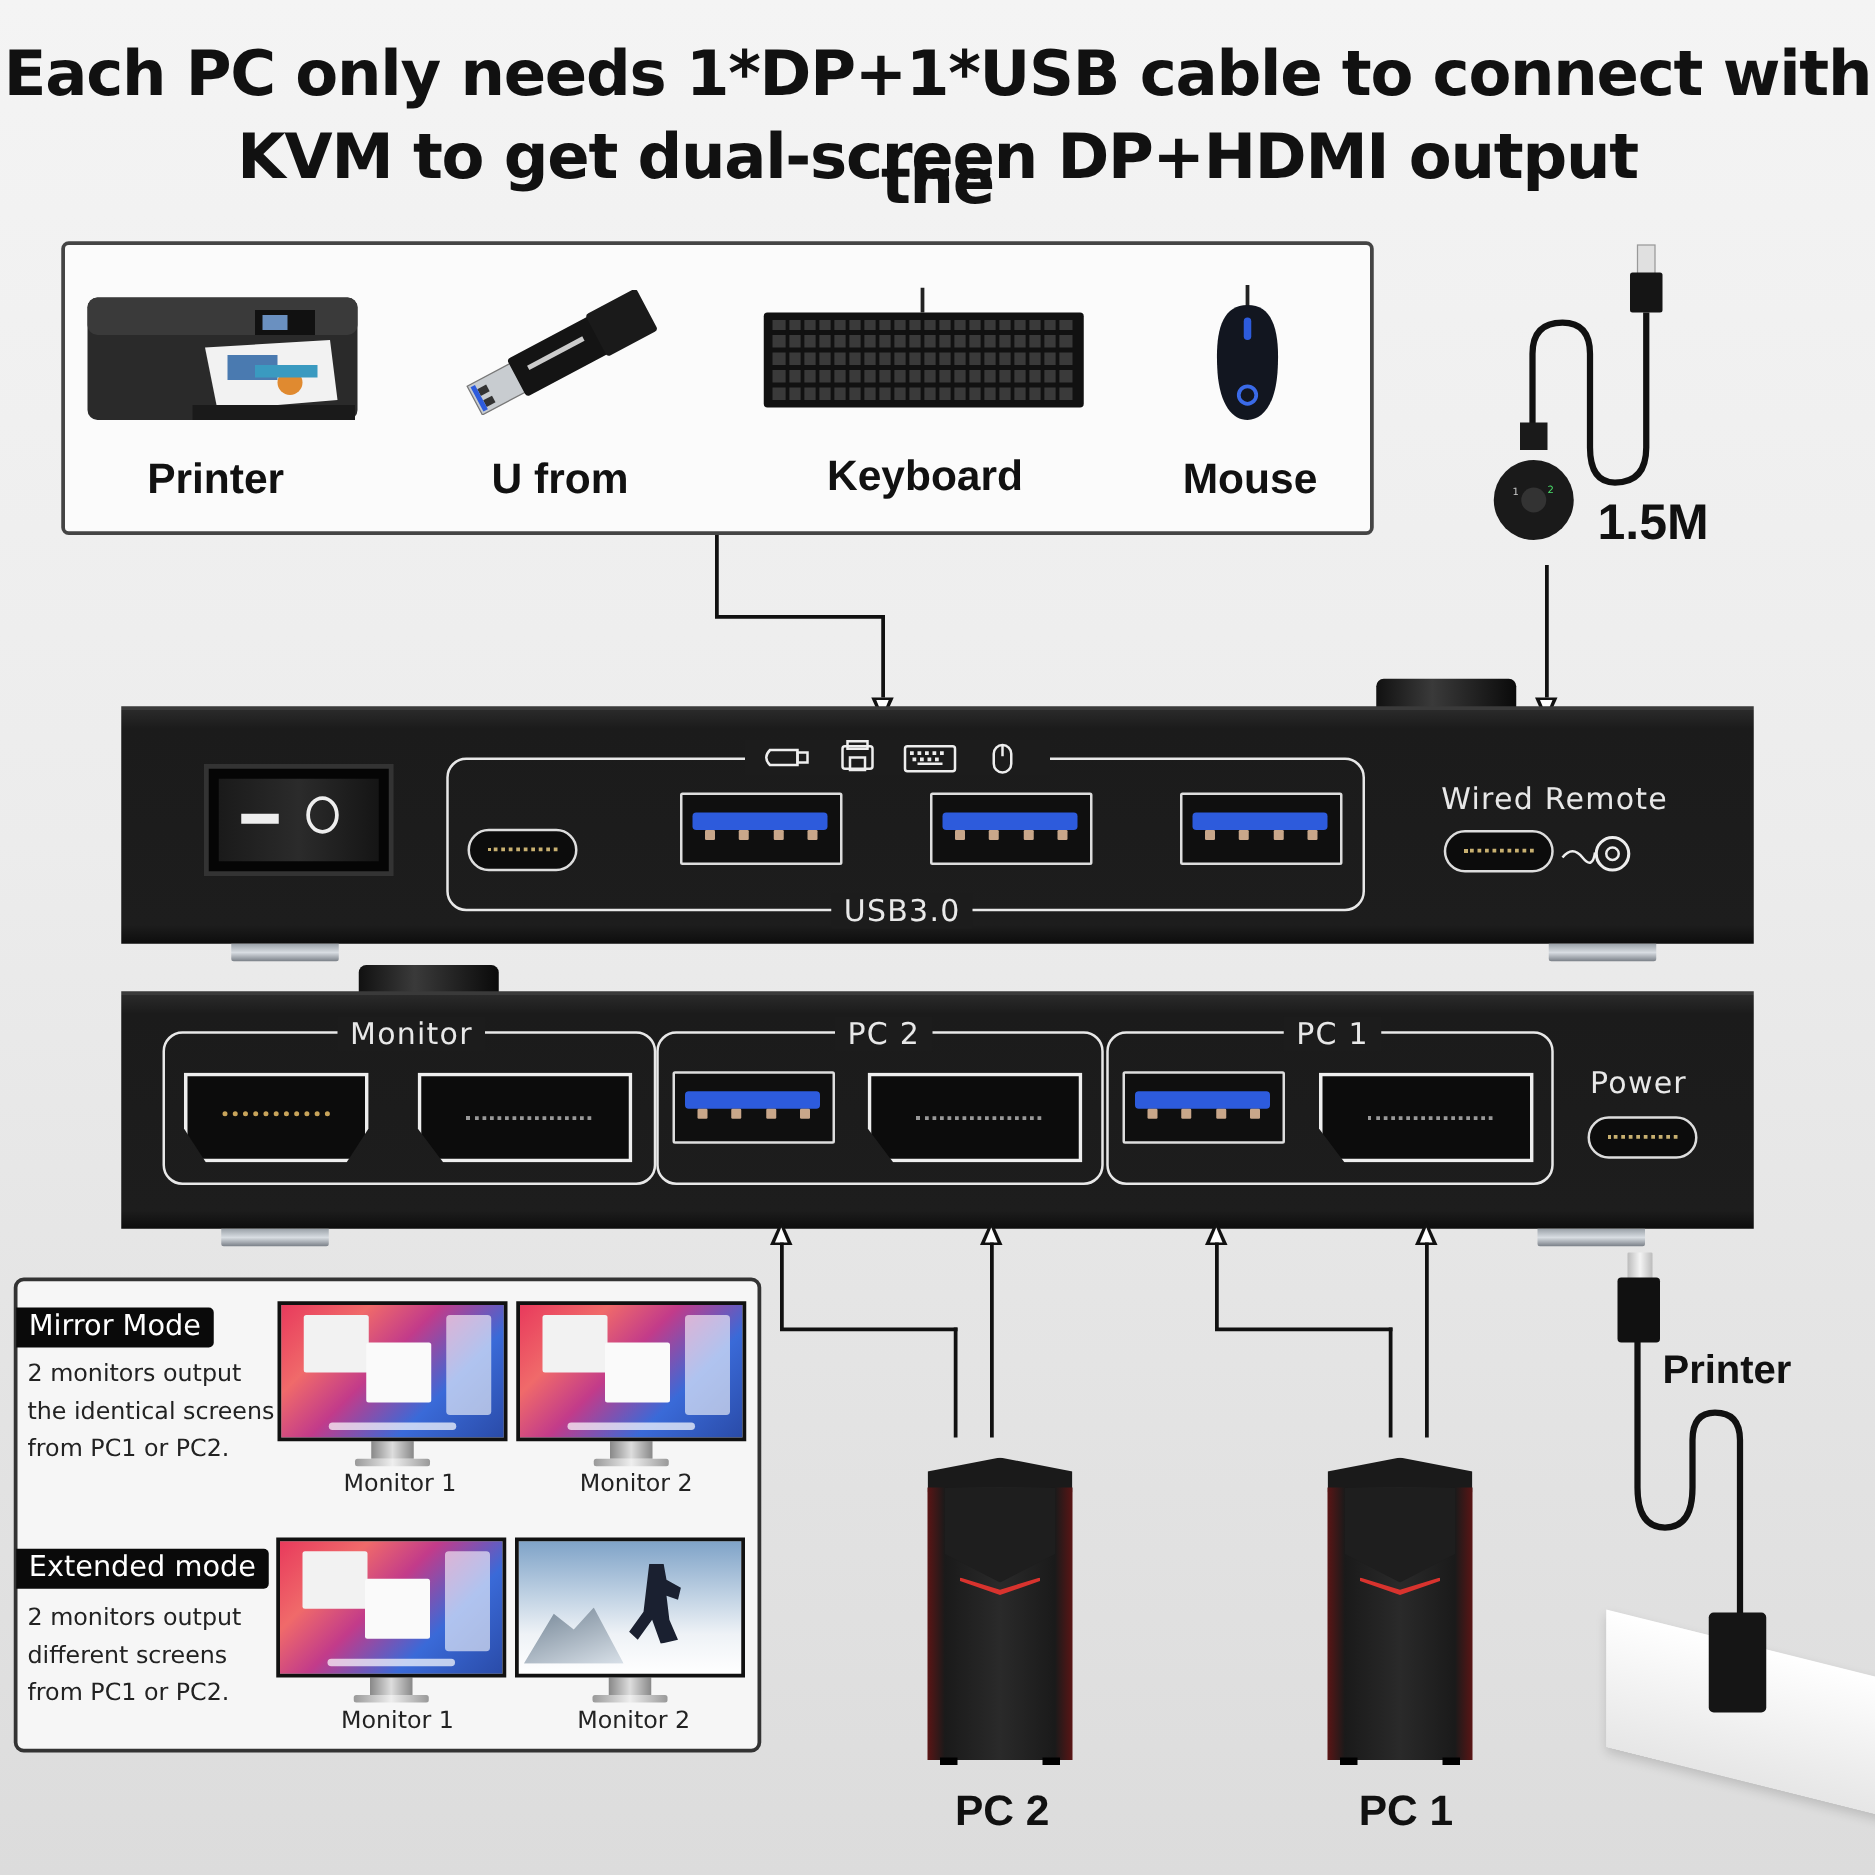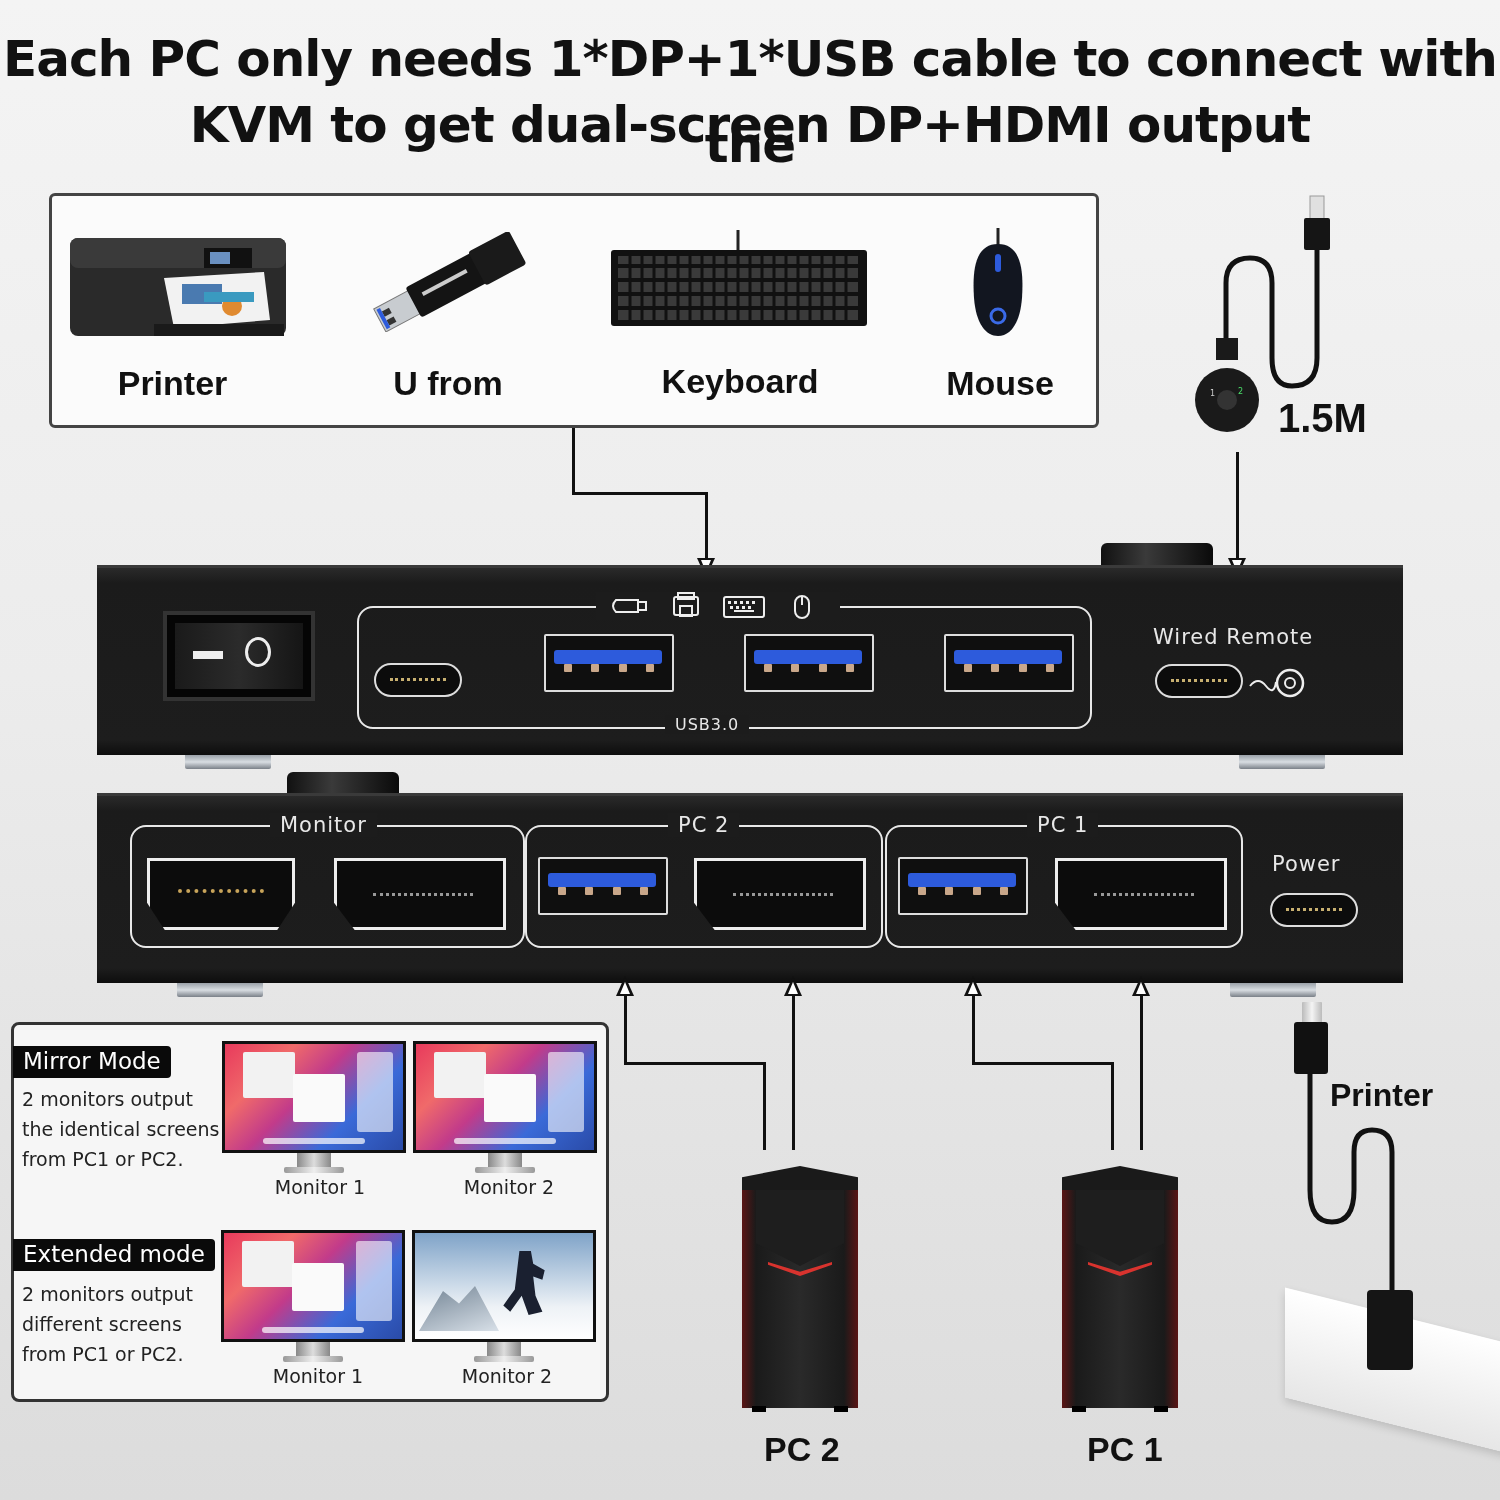--- a/index.html
+++ b/index.html
@@ -11,21 +11,21 @@
 .devlabel{position:absolute;font-size:34px;font-weight:bold;color:#111;text-align:center}
 .wire{position:absolute;background:#111}
 .arrow-down{position:absolute;width:0;height:0;border-left:9px solid transparent;border-right:9px solid transparent;border-top:20px solid #111}
 .arrow-down::after{content:"";position:absolute;left:-5px;top:-18px;border-left:5px solid transparent;border-right:5px solid transparent;border-top:12px solid #fff}
 .arrow-up{position:absolute;width:0;height:0;border-left:9px solid transparent;border-right:9px solid transparent;border-bottom:20px solid #111}
 .arrow-up::after{content:"";position:absolute;left:-5px;top:6px;border-left:5px solid transparent;border-right:5px solid transparent;border-bottom:12px solid #fff}
 .kvm{position:absolute;background:linear-gradient(180deg,#2a2a2a 0%,#1b1b1b 8%,#1d1d1d 92%,#0d0d0d 100%);border-top:3px solid #3a3a3a}
 .foot{position:absolute;height:14px;background:linear-gradient(180deg,#9aa1a8,#d8dde2 50%,#7a8088);border-radius:0 0 2px 2px}
 .knob{position:absolute;background:linear-gradient(90deg,#111,#3a3a3a 40%,#222 70%,#0a0a0a);border-radius:6px 6px 0 0}
 .outline{position:absolute;border:2.5px solid #e8e8e8;border-radius:16px}
-.kvmtext{position:absolute;color:#e8e8e8;font-family:"DejaVu Sans",sans-serif;font-size:21px;letter-spacing:1px;background:#1c1c1c;padding:0 10px}
+.kvmtext{position:absolute;color:#e8e8e8;font-family:"DejaVu Sans",sans-serif;font-size:24px;letter-spacing:1px;background:#1c1c1c;padding:0 10px}
 .usb-a{position:absolute;width:130px;height:58px;border:2.5px solid #ddd;background:#0f0f0f;border-radius:2px}
 .usb-a .tongue{position:absolute;left:8px;top:14px;width:108px;height:14px;background:#2d5bdc;border-radius:3px}
 .usb-a .pins{position:absolute;left:18px;top:28px;width:90px;height:8px;display:flex;justify-content:space-between}
 .usb-a .pins span{width:8px;height:8px;background:#c9a78a;border-radius:1px}
 .usb-c{position:absolute;width:88px;height:34px;border:2.5px solid #ddd;border-radius:17px;background:#0c0c0c}
 .usb-c::after{content:"";position:absolute;left:14px;right:14px;top:13px;height:3px;border-top:3px dotted #c8b070}
 .hdmi{position:absolute;width:148px;height:72px;border:3px solid #eee;background:#0c0c0c;clip-path:polygon(0 0,100% 0,100% 62%,88% 100%,12% 100%,0 62%)}
 .hdmi::after{content:"";position:absolute;left:28px;right:28px;top:28px;height:4px;border-top:4px dotted #c8a45a}
 .dp{position:absolute;width:172px;height:72px;border:3px solid #eee;background:#0c0c0c;clip-path:polygon(8% 0,100% 0,100% 100%,12% 100%,0 62%,0 0)}
 .dp::after{content:"";position:absolute;left:36px;right:30px;top:32px;height:3px;border-top:3px dotted #999}
@@ -171,21 +171,21 @@
         <rect x="144" y="9" width="3" height="3"></rect>
         <rect x="150" y="9" width="3" height="3"></rect>
         <rect x="156" y="9" width="3" height="3"></rect>
         <rect x="134" y="14" width="3" height="3"></rect>
         <rect x="140" y="14" width="3" height="3"></rect>
         <rect x="146" y="14" width="3" height="3"></rect>
         <rect x="152" y="14" width="3" height="3"></rect>
       </g>
   </svg>
 </div>
-<div class="kvmtext" style="left:665px;top:715px;font-size:16px">USB3.0</div>
+<div class="kvmtext" style="left:665px;top:715px;font-size:24px">USB3.0</div>
 
 <div class="usb-c" style="left:374px;top:663px"></div>
 <div class="usb-a" style="left:544px;top:634px">
     <div class="tongue"></div>
     <div class="pins">
       <span></span>
       <span></span>
       <span></span>
       <span></span>
     </div>

